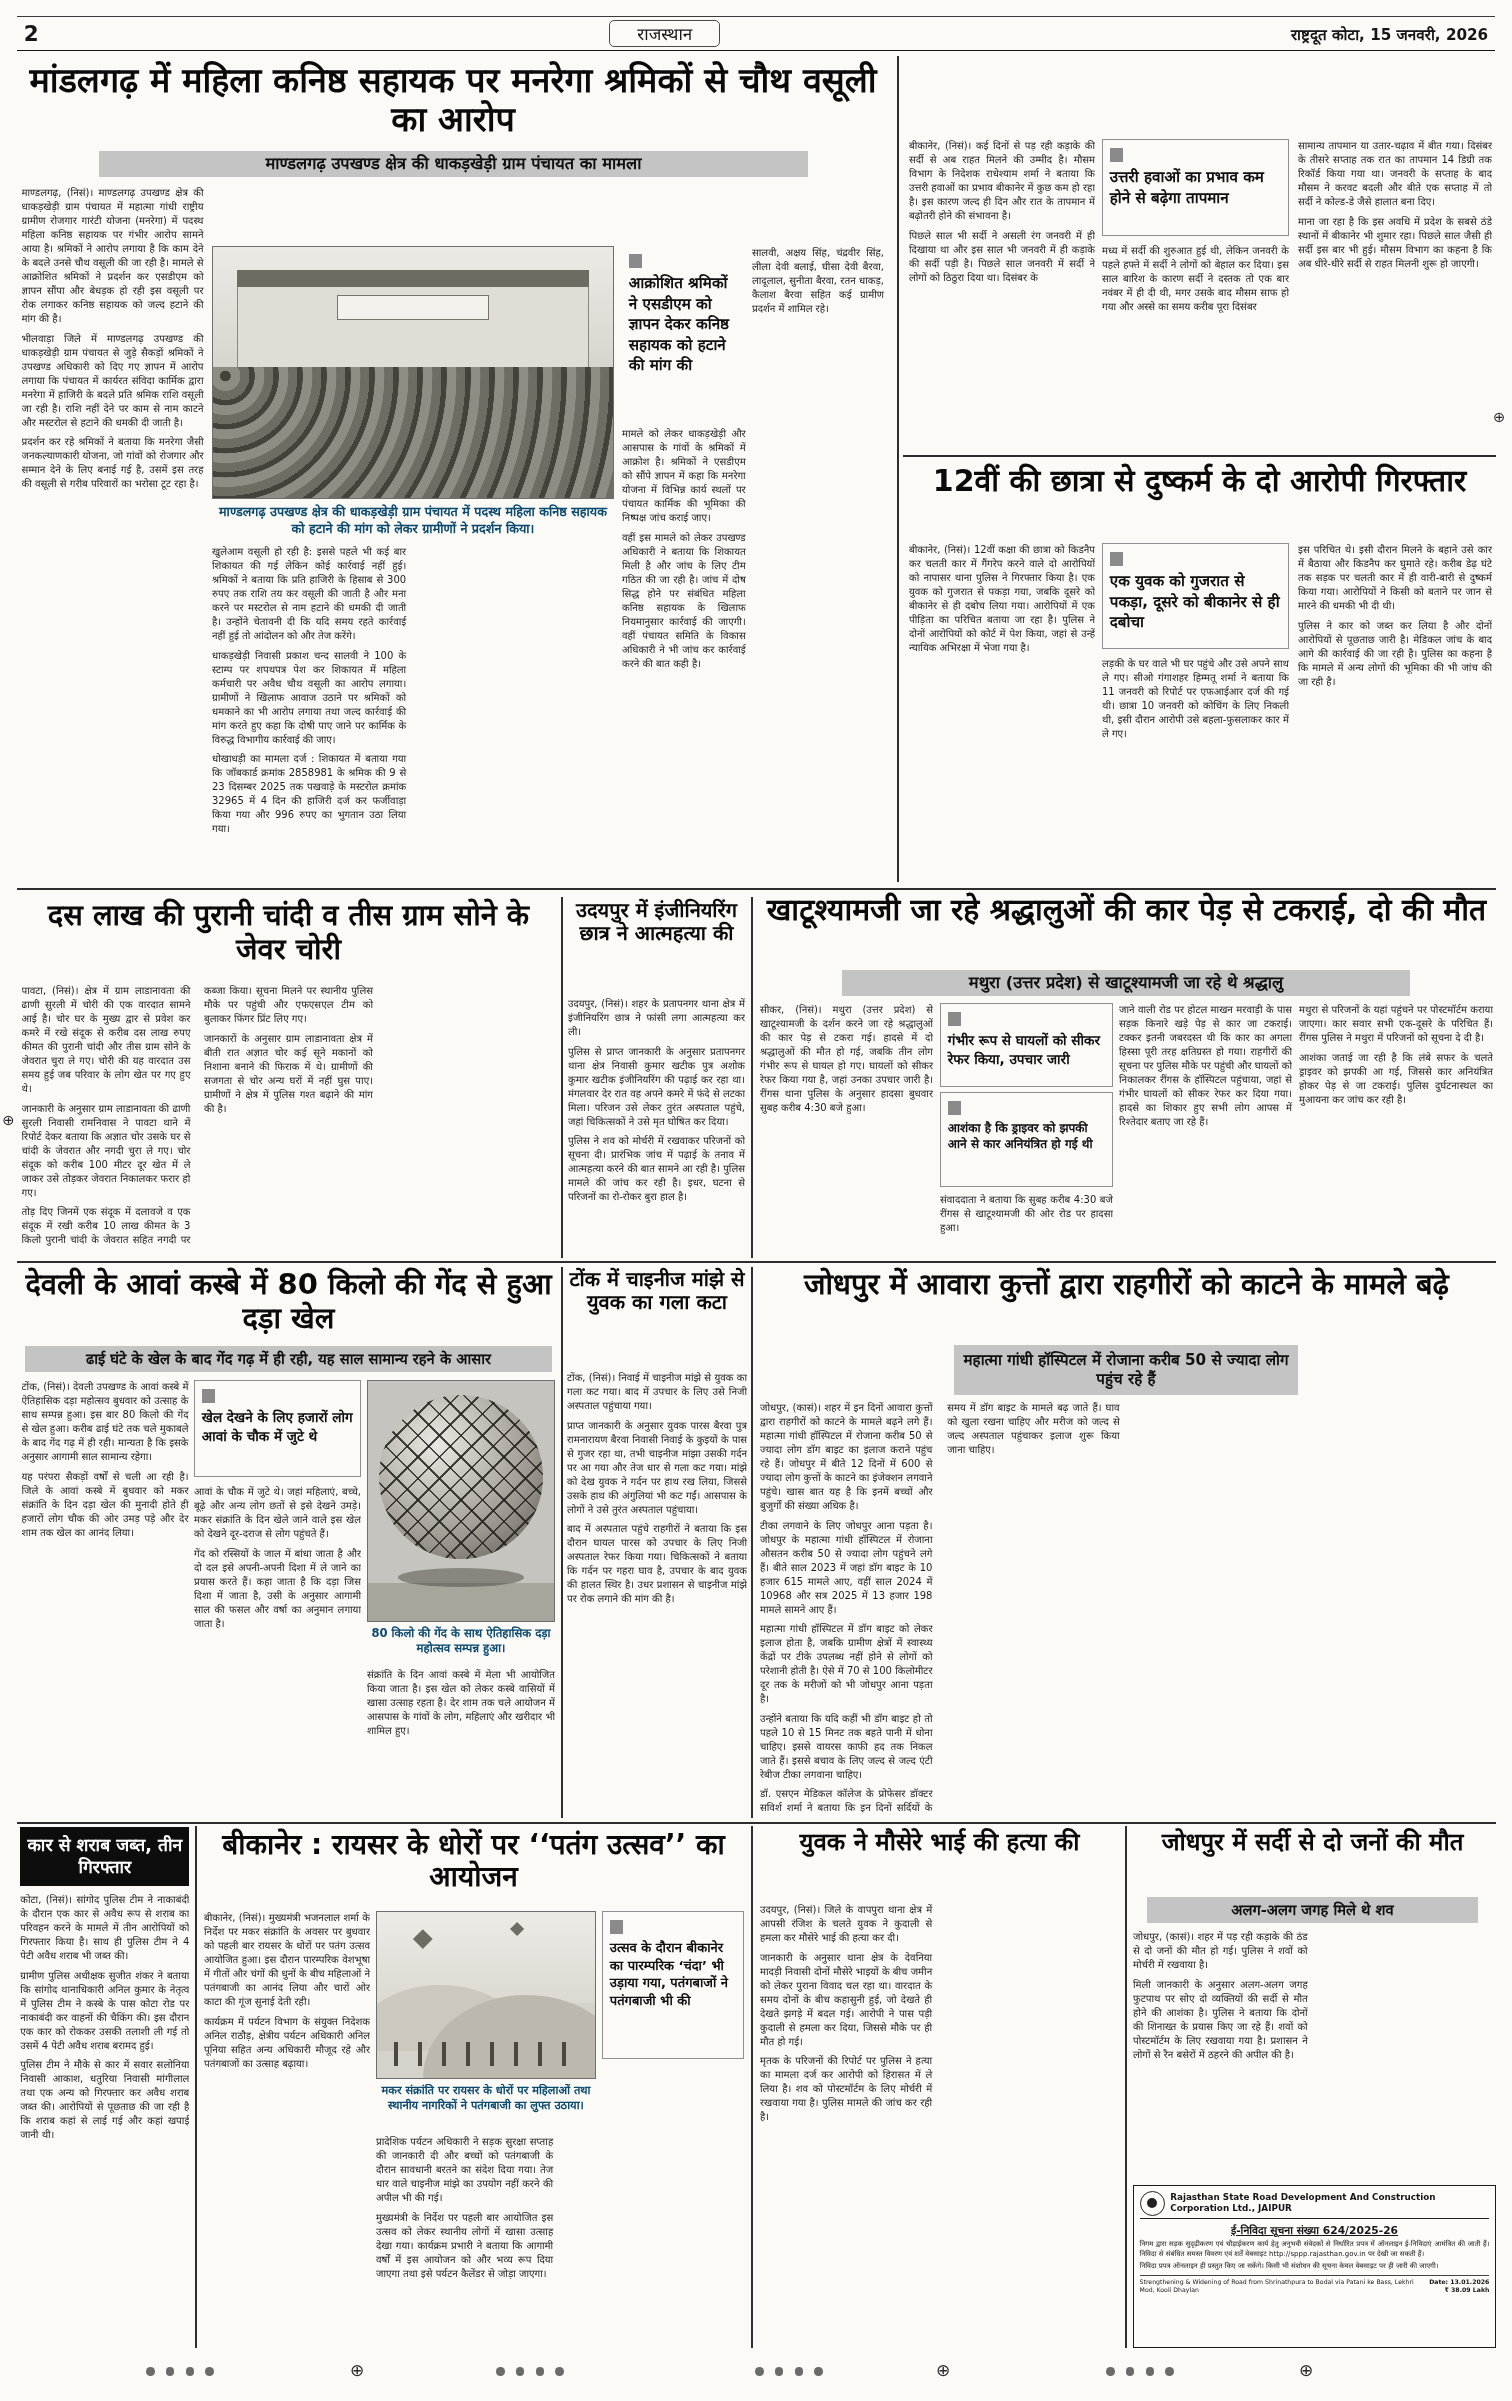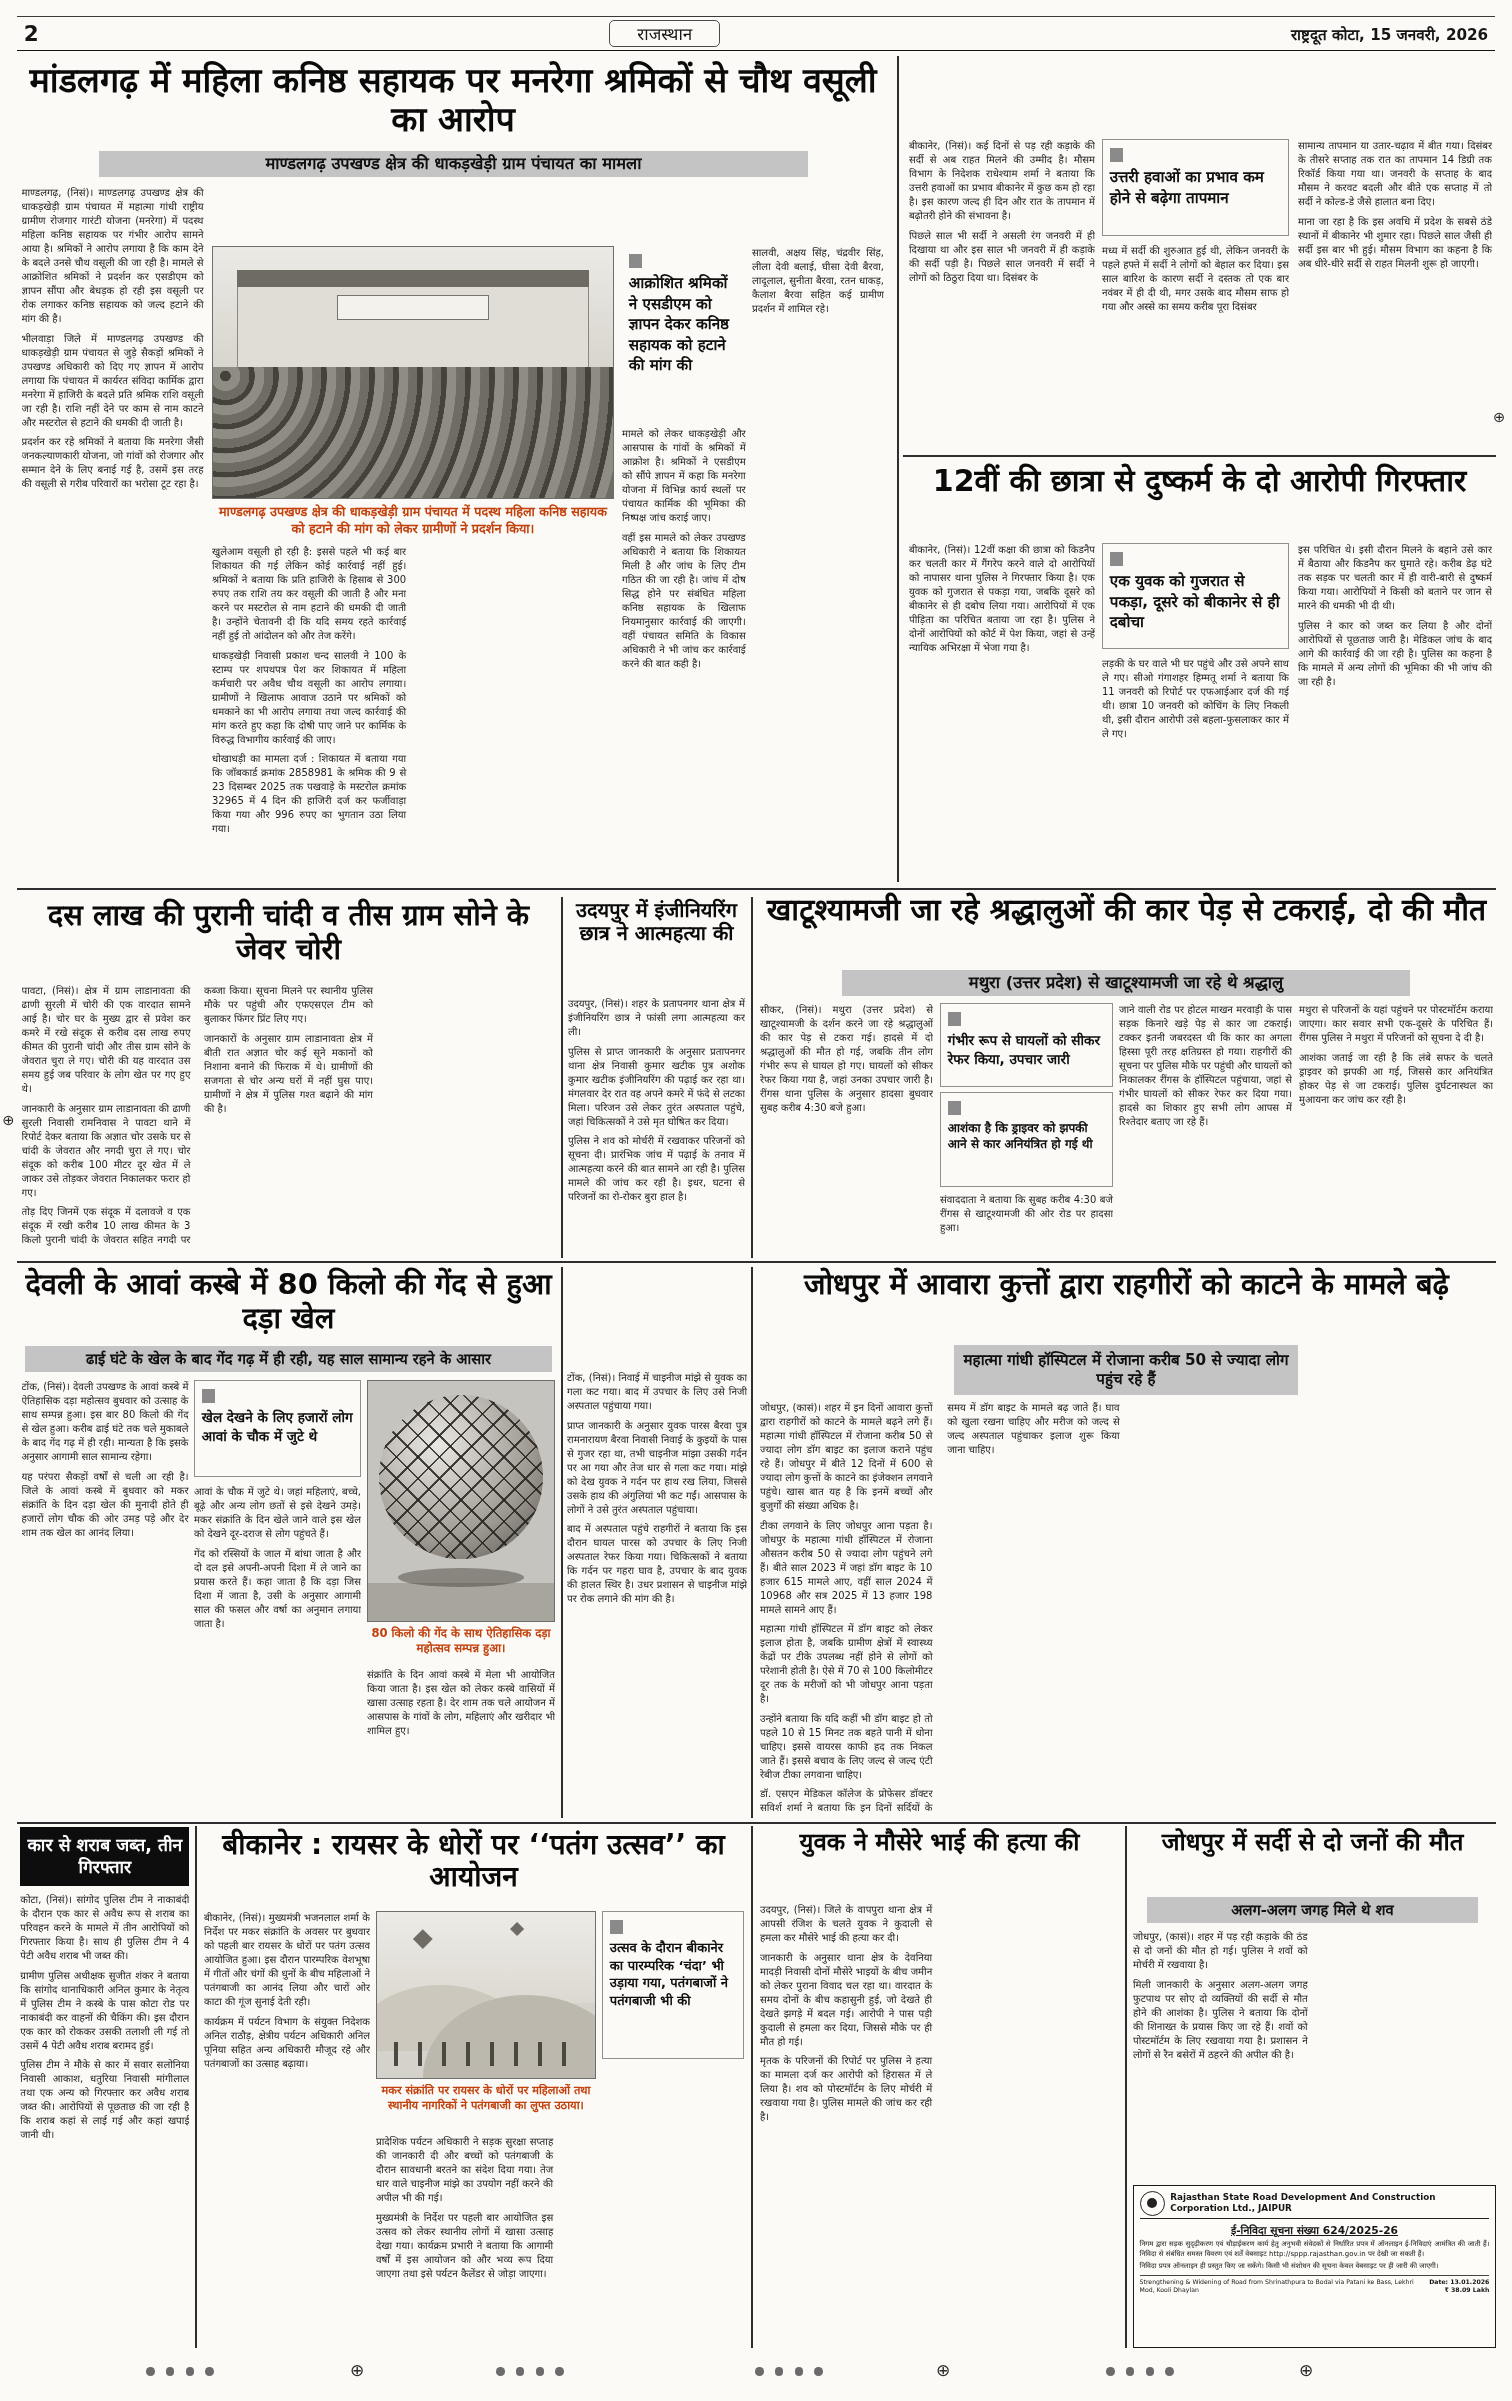--- a/index.html
+++ b/index.html
@@ -24,21 +24,21 @@
   .cols-4{column-count:4;column-gap:14.7px}
   
   .ibox{border:1.1px solid #8f8f8f;padding:8px 6.8px;overflow:hidden}
   .ibox.noborder{border:none}
   .ibox .sq{width:13.6px;height:13.6px;background:#8a8a8a;margin-bottom:5.6px}
   .ibox .bt{font-weight:bold;font-size:15.2px;line-height:1.35;color:#101010}
   
   .rule-h{background:#2e2e2e;height:1.7px}
   .rule-v{background:#2e2e2e;width:1.7px}
   
-  .caption{font-weight:bold;text-align:center;line-height:1.3;color:#c2410c;overflow:hidden}
+  .caption{font-weight:bold;text-align:center;line-height:1.3;color:#0c4a6e;overflow:hidden}
   
   .blackbox{background:#0d0d0d;color:#fdfdfd;font-weight:bold;text-align:center;display:flex;align-items:center;justify-content:center;line-height:1.25;padding:3.4px}
   
   .photo{position:absolute;background:#cfcdc8;border:0.6px solid #6e6e6e;overflow:hidden}
   .ph-sky{position:absolute;left:0;top:0;right:0;height:48%;background:linear-gradient(#eceae5,#d8d5ce)}
   .ph-building{position:absolute;left:6%;top:9%;width:88%;height:43%;background:#dfddd6;border:0.6px solid #8a877f}
   .ph-roof{position:absolute;left:6%;top:9%;width:88%;height:7%;background:#6e6b63}
   .ph-sign{position:absolute;left:31%;top:19%;width:38%;height:10%;background:#f3f2ed;border:0.6px solid #77746c}
   .ph-crowd{position:absolute;left:0;bottom:0;width:100%;height:52%;background:repeating-radial-gradient(circle at 12.4px 9px,#45423c 0 5.1px,#8f8c84 5.6px 14.7px,#6f6c64 15.2px 24px)}
   .ball-ground{position:absolute;left:0;bottom:0;width:100%;height:16%;background:#a8a59d}
@@ -216,20 +216,21 @@
     <div class="ball">
       <div class="net"></div>
     </div>
     <div class="ball-shadow"></div>
   </div>
   <div class="abs caption" style="left:367px;top:1626px;width:188px;height:37px;font-size:11.6px">80 किलो की गेंद के साथ ऐतिहासिक दड़ा महोत्सव सम्पन्न हुआ।</div>
   <div class="abs txt" style="left:367px;top:1668px;width:188px;height:149px">
       <p>संक्रांति के दिन आवां कस्बे में मेला भी आयोजित किया जाता है। इस खेल को लेकर कस्बे वासियों में खासा उत्साह रहता है। देर शाम तक चले आयोजन में आसपास के गांवों के लोग, महिलाएं और खरीदार भी शामिल हुए।</p>
     </div>
 
+  <div class="abs hl" style="left:567px;top:1268px;width:180px;height:96px;font-size:20px">टोंक में चाइनीज मांझे से युवक का गला कटा</div>
   <div class="abs txt" style="left:567px;top:1371px;width:180px;height:446px">
       <p>टोंक, (निसं)। निवाई में चाइनीज मांझे से युवक का गला कट गया। बाद में उपचार के लिए उसे निजी अस्पताल पहुंचाया गया।</p>
       <p>प्राप्त जानकारी के अनुसार युवक पारस बैरवा पुत्र रामनारायण बैरवा निवासी निवाई के कुइयों के पास से गुजर रहा था, तभी चाइनीज मांझा उसकी गर्दन पर आ गया और तेज धार से गला कट गया। मांझे को देख युवक ने गर्दन पर हाथ रख लिया, जिससे उसके हाथ की अंगुलियां भी कट गईं। आसपास के लोगों ने उसे तुरंत अस्पताल पहुंचाया।</p>
       <p>बाद में अस्पताल पहुंचे राहगीरों ने बताया कि इस दौरान घायल पारस को उपचार के लिए निजी अस्पताल रेफर किया गया। चिकित्सकों ने बताया कि गर्दन पर गहरा घाव है, उपचार के बाद युवक की हालत स्थिर है। उधर प्रशासन से चाइनीज मांझे पर रोक लगाने की मांग की है।</p>
     </div>
 
   <div class="abs hl" style="left:758px;top:1268px;width:737px;height:72px;font-size:29px">जोधपुर में आवारा कुत्तों द्वारा राहगीरों को काटने के मामले बढ़े</div>
   <div class="abs kicker" style="left:954px;top:1345px;width:344px;height:50px;font-size:15.2px">महात्मा गांधी हॉस्पिटल में रोजाना करीब 50 से ज्यादा लोग पहुंच रहे हैं</div>
   <div class="abs txt cols-4" style="left:760px;top:1401px;width:734px;height:416px">
       <p>जोधपुर, (कासं)। शहर में इन दिनों आवारा कुत्तों द्वारा राहगीरों को काटने के मामले बढ़ने लगे हैं। महात्मा गांधी हॉस्पिटल में रोजाना करीब 50 से ज्यादा लोग डॉग बाइट का इलाज कराने पहुंच रहे हैं। जोधपुर में बीते 12 दिनों में 600 से ज्यादा लोग कुत्तों के काटने का इंजेक्शन लगवाने पहुंचे। खास बात यह है कि इनमें बच्चों और बुजुर्गों की संख्या अधिक है।</p>

